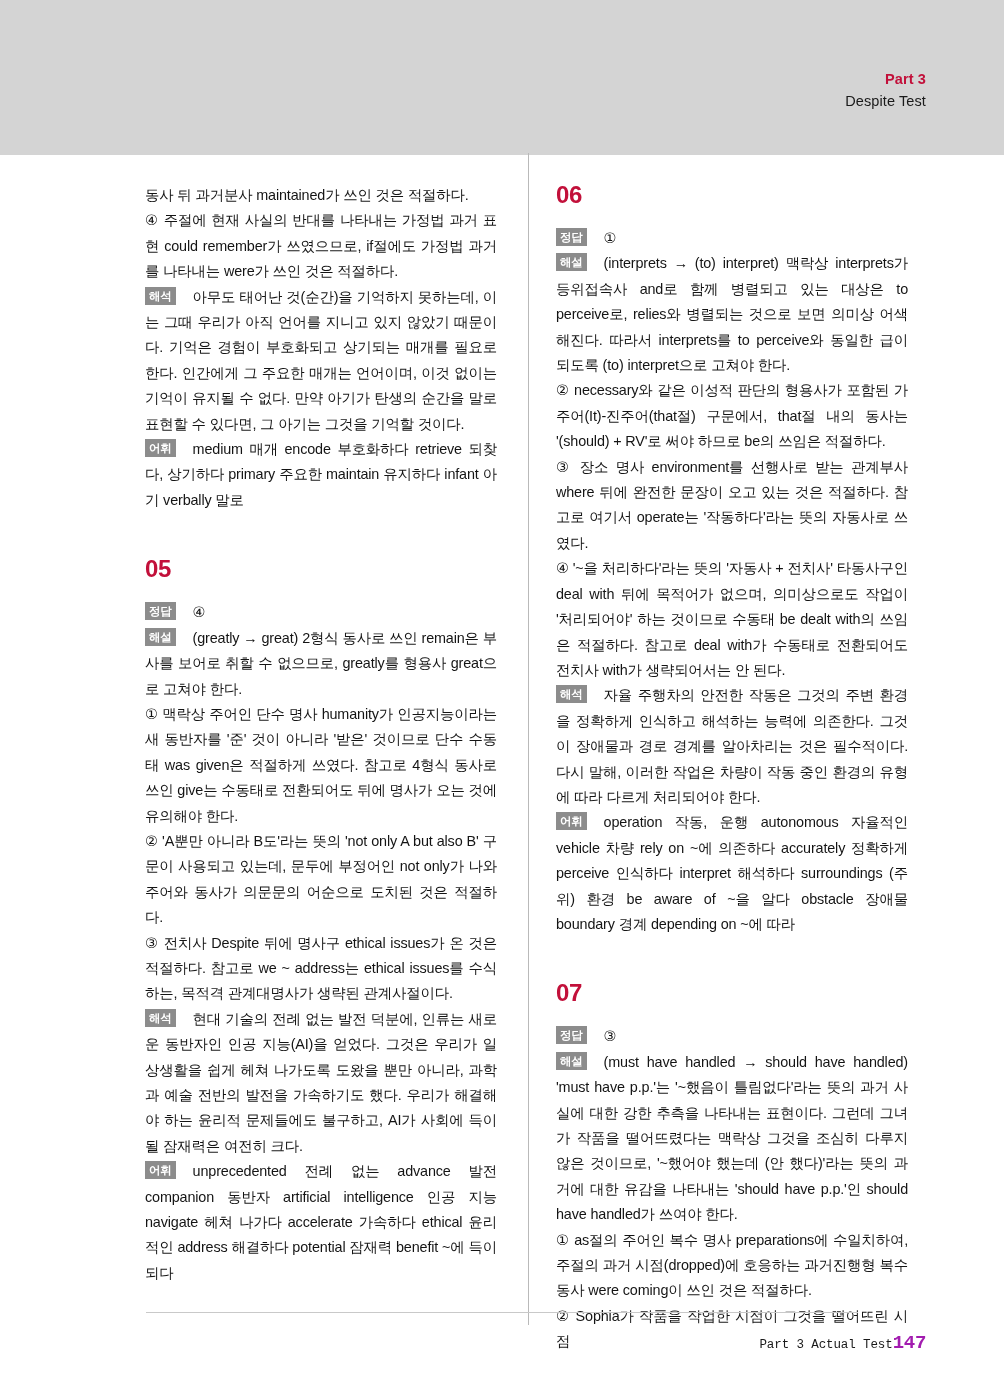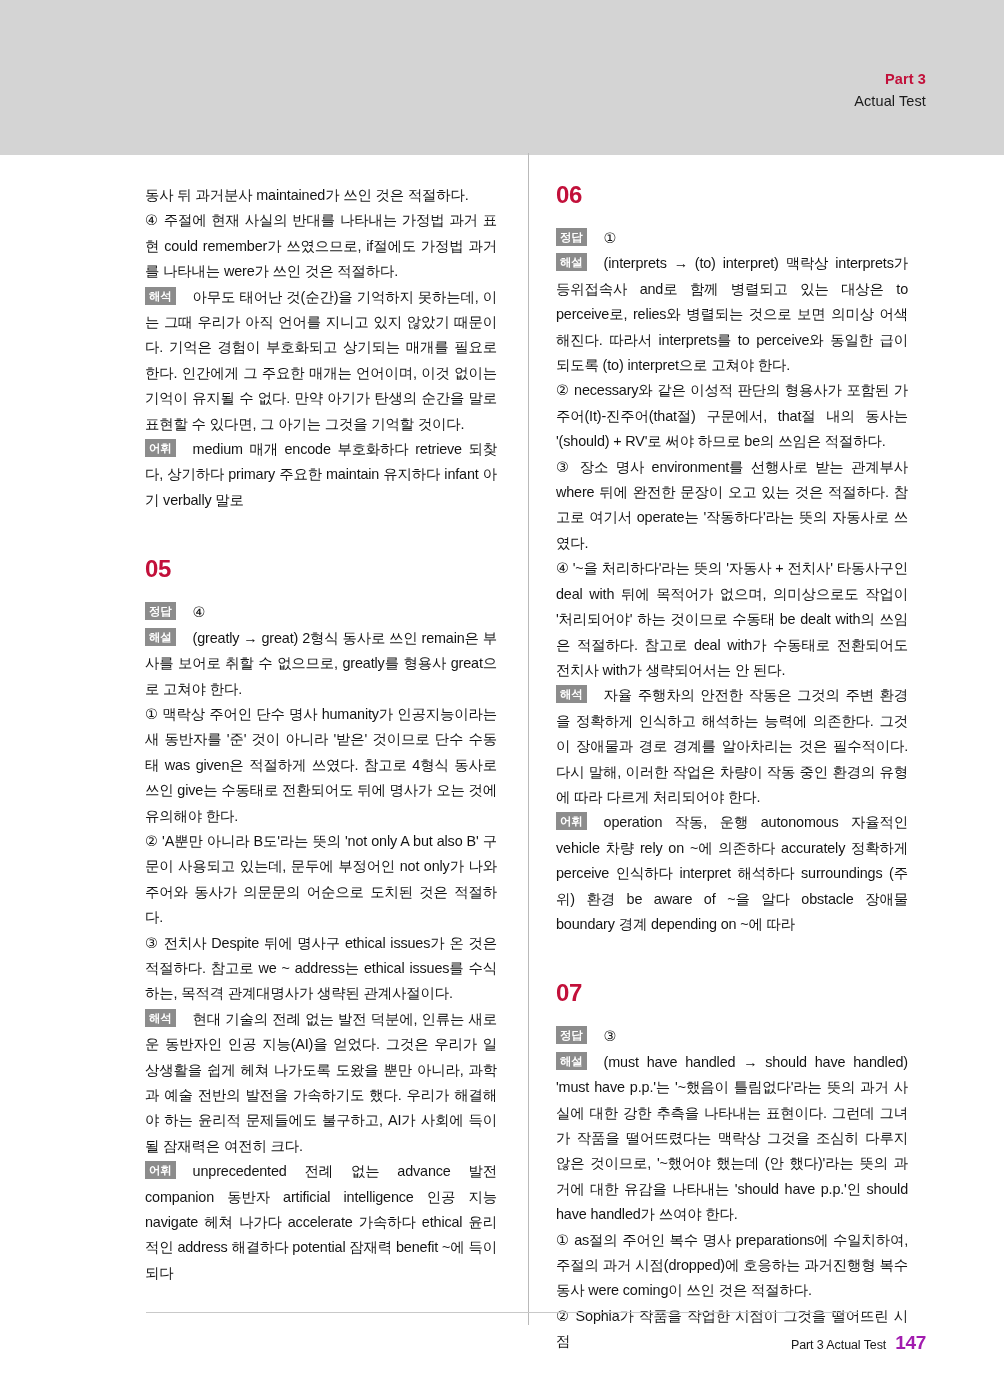--- a/index.html
+++ b/index.html
@@ -119,41 +119,41 @@
     width: 712px;
     height: 1px;
     background: #c9c9c9;
   }
   .footer {
     position: absolute;
     right: 78px;
     top: 1332px;
     display: flex;
     align-items: baseline;
-    gap: 9px;
+    font-family: Liberation Mono, monospace;
   }
   .footer-label {
     font-size: 12.5px;
     color: #1a1a1a;
     letter-spacing: -0.1px;
   }
   .footer-page {
     font-size: 19px;
     font-weight: bold;
     color: #a21caf;
     letter-spacing: -0.3px;
   }
 </style>
 </head>
 <body>
 
 <div class="header-band">
   <div class="header-text">
     <span class="header-part">Part 3</span>
-    <span class="header-sub">Actual Test</span>
+    <span class="header-sub">Despite Test</span>
   </div>
 </div>
 
 <div class="content">
 
   <div class="col-divider"></div>
 
   <div class="col col-left">
 
     <p class="para">동사 뒤 과거분사 maintained가 쓰인 것은 적절하다.</p>

